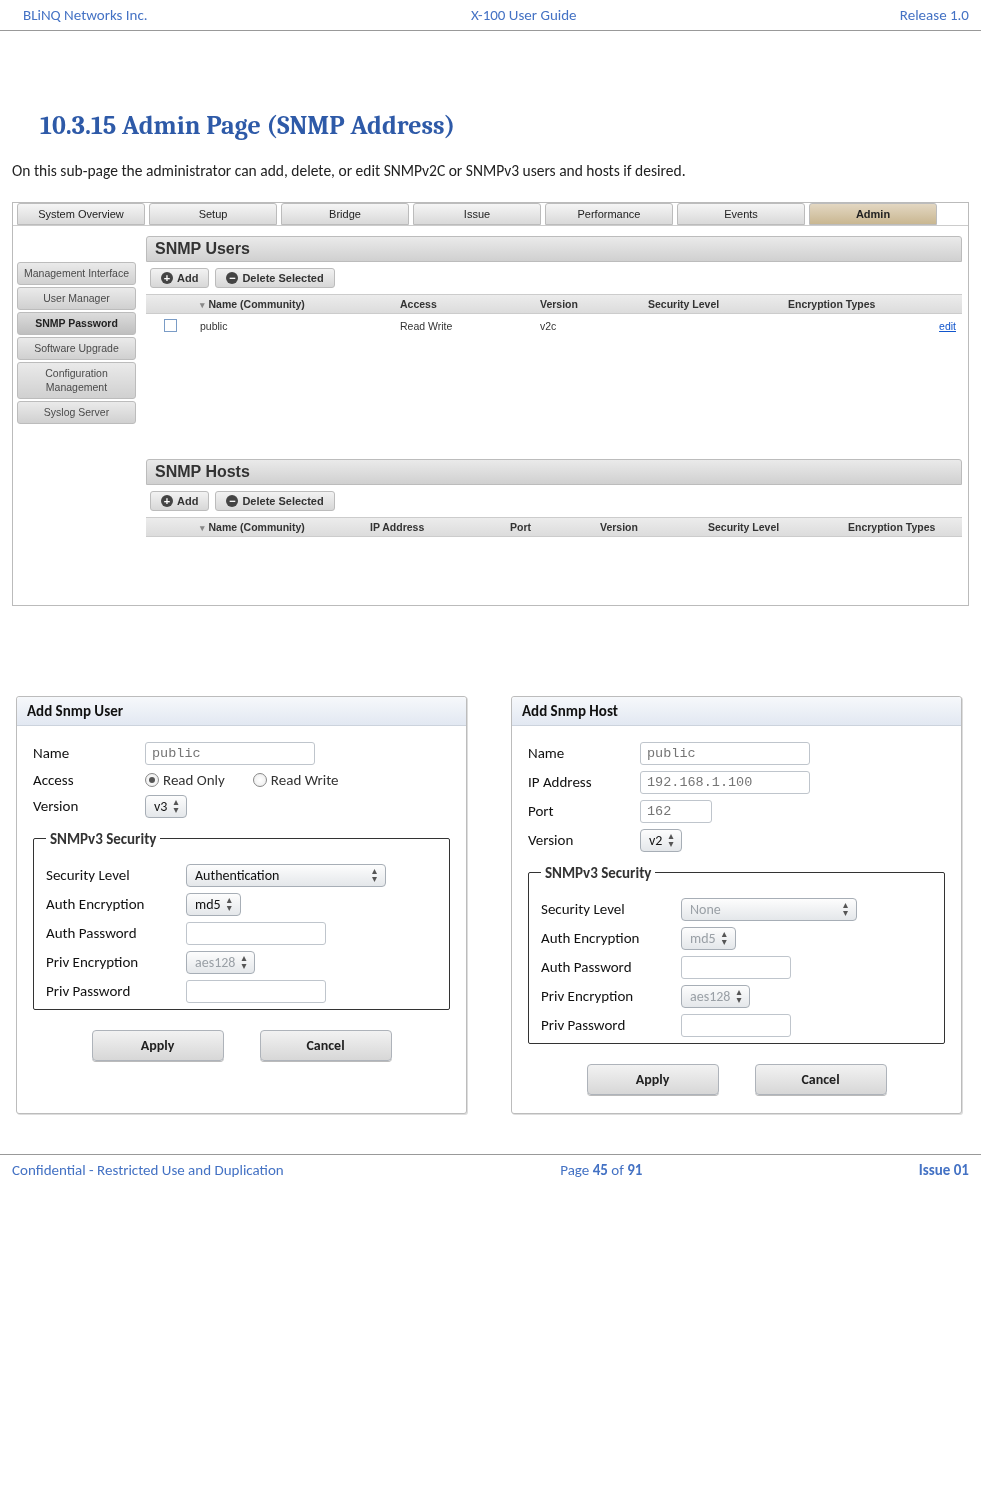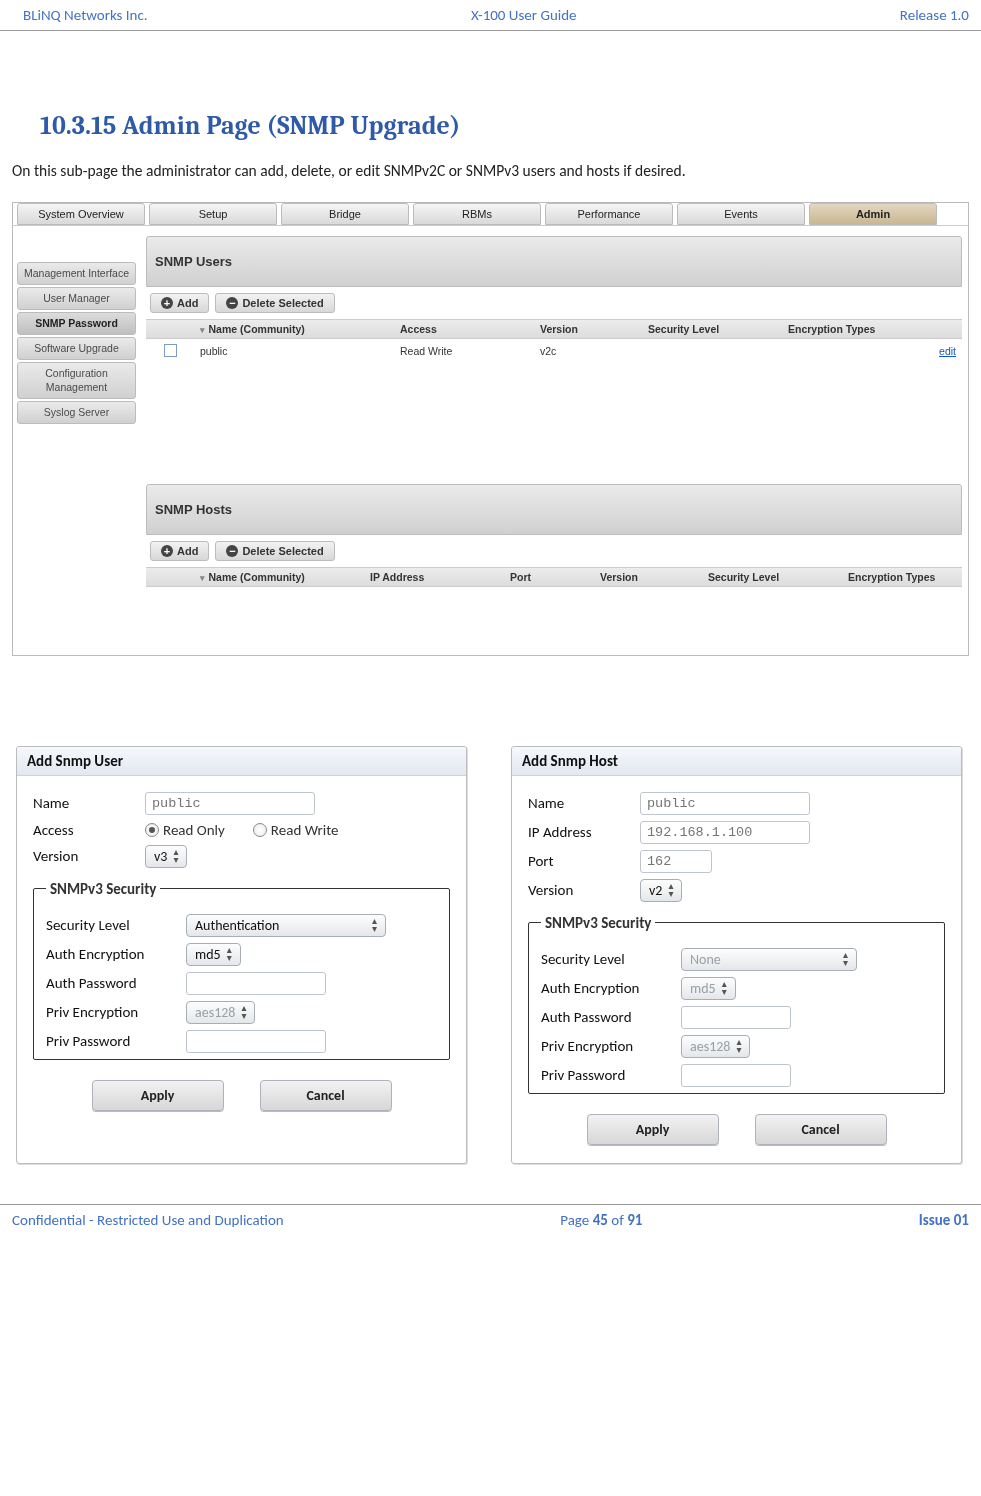--- a/index.html
+++ b/index.html
@@ -14,21 +14,21 @@
   
   .app-shot { border: 1px solid #bbb; background: #fff; font-family: Verdana, Arial, sans-serif; font-size: 11px; color: #333; margin: 12px 0 90px 0; }
   .tabrow { display: flex; gap: 4px; padding: 0 4px; background: #fff; }
   .tab { padding: 4px 0; width: 128px; text-align: center; background: linear-gradient(#f5f5f5,#d9d9d9); border: 1px solid #bcbcbc; border-top-left-radius: 3px; border-top-right-radius: 3px; color: #222; font-size: 11px; }
   .tab.active { background: linear-gradient(#e3d7c2,#c9b791); font-weight: bold; }
   .app-content { display: flex; border-top: 1px solid #ccc; min-height: 380px; }
   .sidebar { width: 127px; padding: 36px 4px 4px 4px; display: flex; flex-direction: column; gap: 2px; }
   .side-item { background: linear-gradient(#eaeaea,#d0d0d0); border: 1px solid #bcbcbc; border-radius: 3px; text-align: center; padding: 4px 2px; color: #4a4a4a; font-size: 10.5px; line-height: 1.25; }
   .side-item.active { background: linear-gradient(#dcdcdc,#bfbfbf); font-weight: bold; color: #222; }
   .main { flex: 1; padding: 0 6px 8px 6px; }
-  .panel-head { background: linear-gradient(#eaeaea,#d0d0d0); border: 1px solid #bcbcbc; border-radius: 3px 3px 0 0; padding: 17px 8px; font-weight: bold; font-size: 13px; margin-top: 10px; }
+  .panel-head { background: linear-gradient(#eaeaea,#d0d0d0); border: 1px solid #bcbcbc; border-radius: 3px 3px 0 0; padding: 3px 8px; font-weight: bold; font-size: 16px; margin-top: 10px; }
   .toolbar { display: flex; gap: 6px; padding: 6px 4px; }
   .tbbtn { display: flex; align-items: center; gap: 4px; background: linear-gradient(#f2f2f2,#d7d7d7); border: 1px solid #bcbcbc; border-radius: 3px; padding: 3px 10px; font-weight: bold; font-size: 11px; color: #333; }
   .plus, .minus { display: inline-block; width: 12px; height: 12px; border-radius: 50%; background: #444; color: #fff; text-align: center; line-height: 12px; font-size: 11px; font-weight: bold; }
   .theadrow { display: flex; align-items: center; background: linear-gradient(#ececec,#dcdcdc); border-top: 1px solid #ccc; border-bottom: 1px solid #ccc; font-weight: bold; font-size: 10.5px; color: #333; padding: 3px 0; }
   .theadrow div, .urow div { padding: 0 6px; }
   .col-chk { width: 48px; text-align: center; }
   .col-name { width: 200px; }
   .col-acc { width: 140px; }
   .col-ver { width: 108px; }
   .col-sec { width: 140px; }
@@ -69,30 +69,30 @@
 <div class="page-header">
   <span>BLiNQ Networks Inc.</span>
   <span>X-100 User Guide</span>
   <span>Release 1.0</span>
 </div>
 
 <div class="doc-body">
 
   <h2 class="section">
     <span>10.3.15</span>
-    <span>Admin Page (SNMP Upgrade)</span>
+    <span>Admin Page (SNMP Address)</span>
   </h2>
   <p class="section-desc">On this sub-page the administrator can add, delete, or edit SNMPv2C or SNMPv3 users and hosts if desired.</p>
 
   <div class="app-shot">
     <div class="tabrow">
       <div class="tab">System Overview</div>
       <div class="tab">Setup</div>
       <div class="tab">Bridge</div>
-      <div class="tab">RBMs</div>
+      <div class="tab">Issue</div>
       <div class="tab">Performance</div>
       <div class="tab">Events</div>
       <div class="tab active">Admin</div>
     </div>
     <div class="app-content">
       <div class="sidebar">
         <div class="side-item">Management Interface</div>
         <div class="side-item">User Manager</div>
         <div class="side-item active">SNMP Password</div>
         <div class="side-item">Software Upgrade</div>

